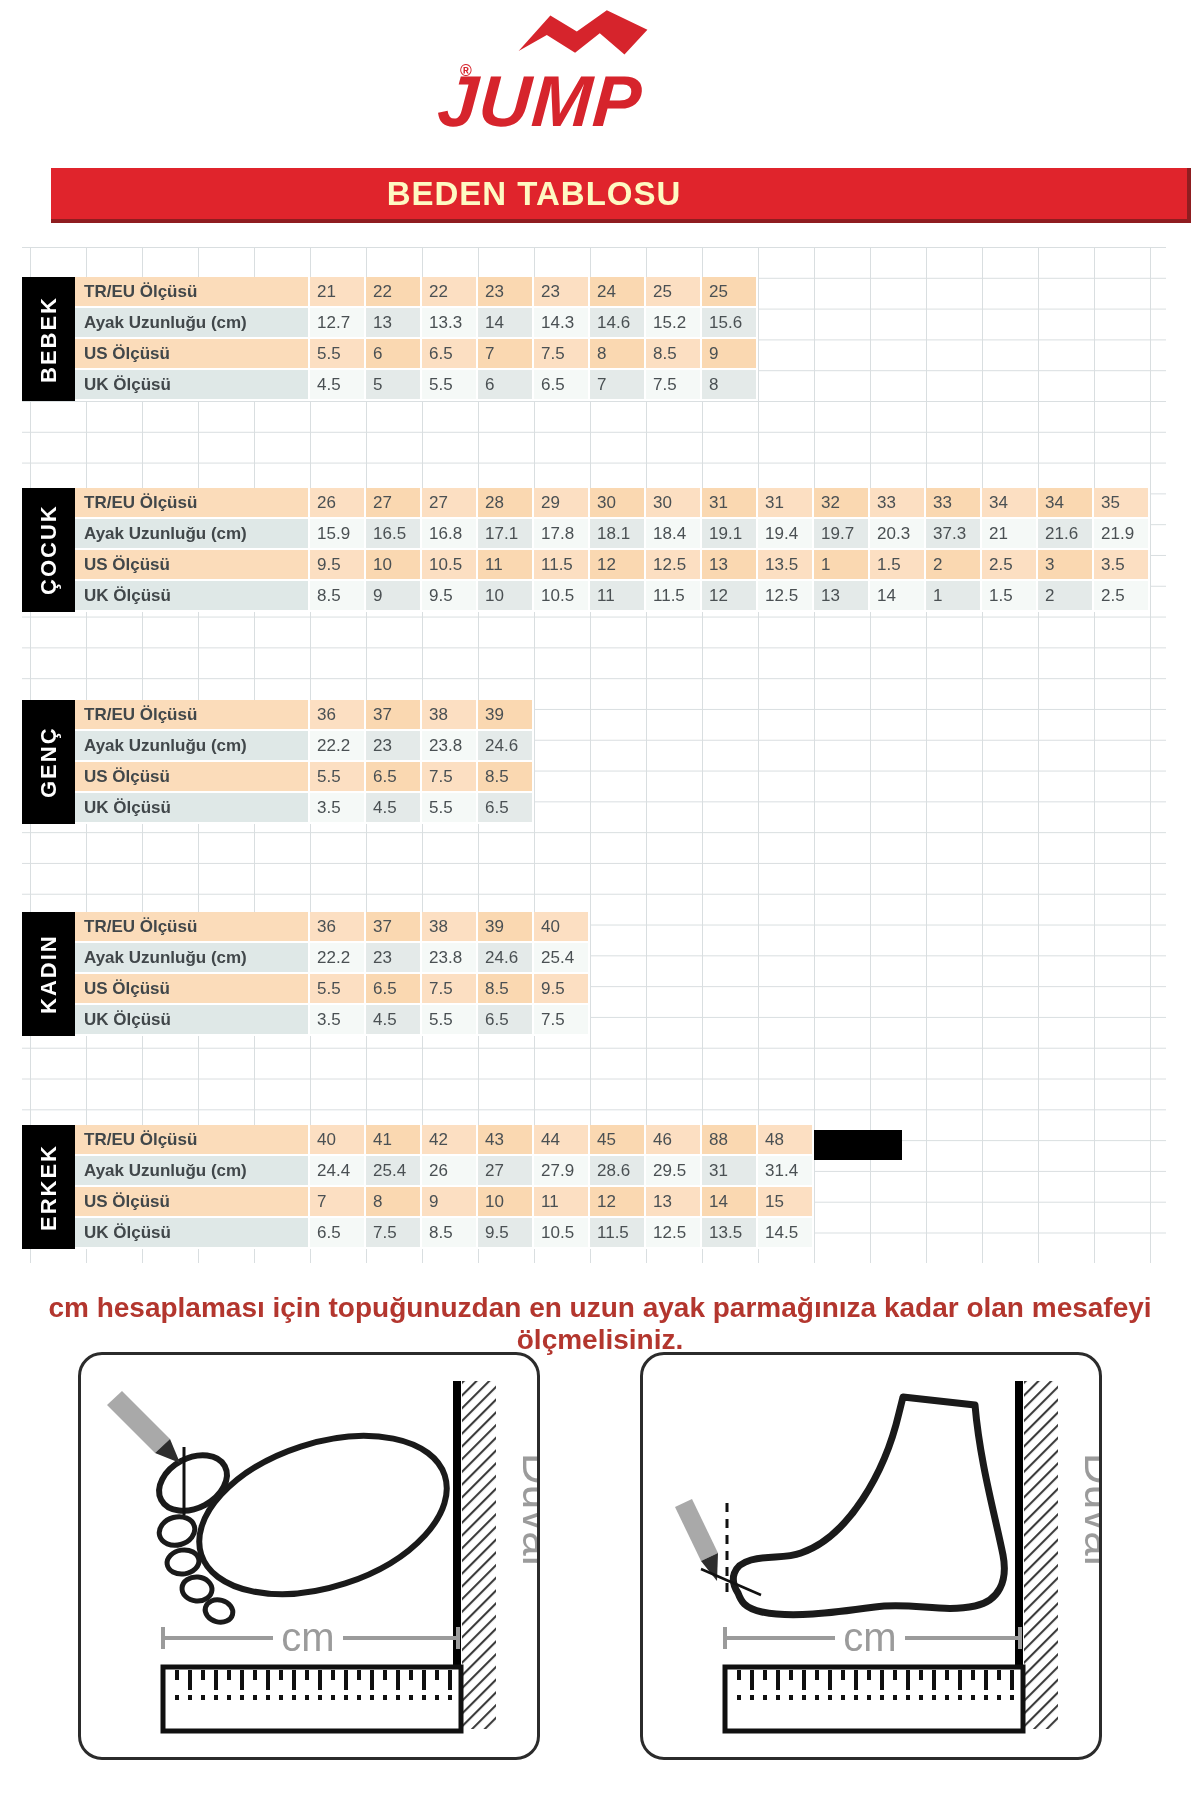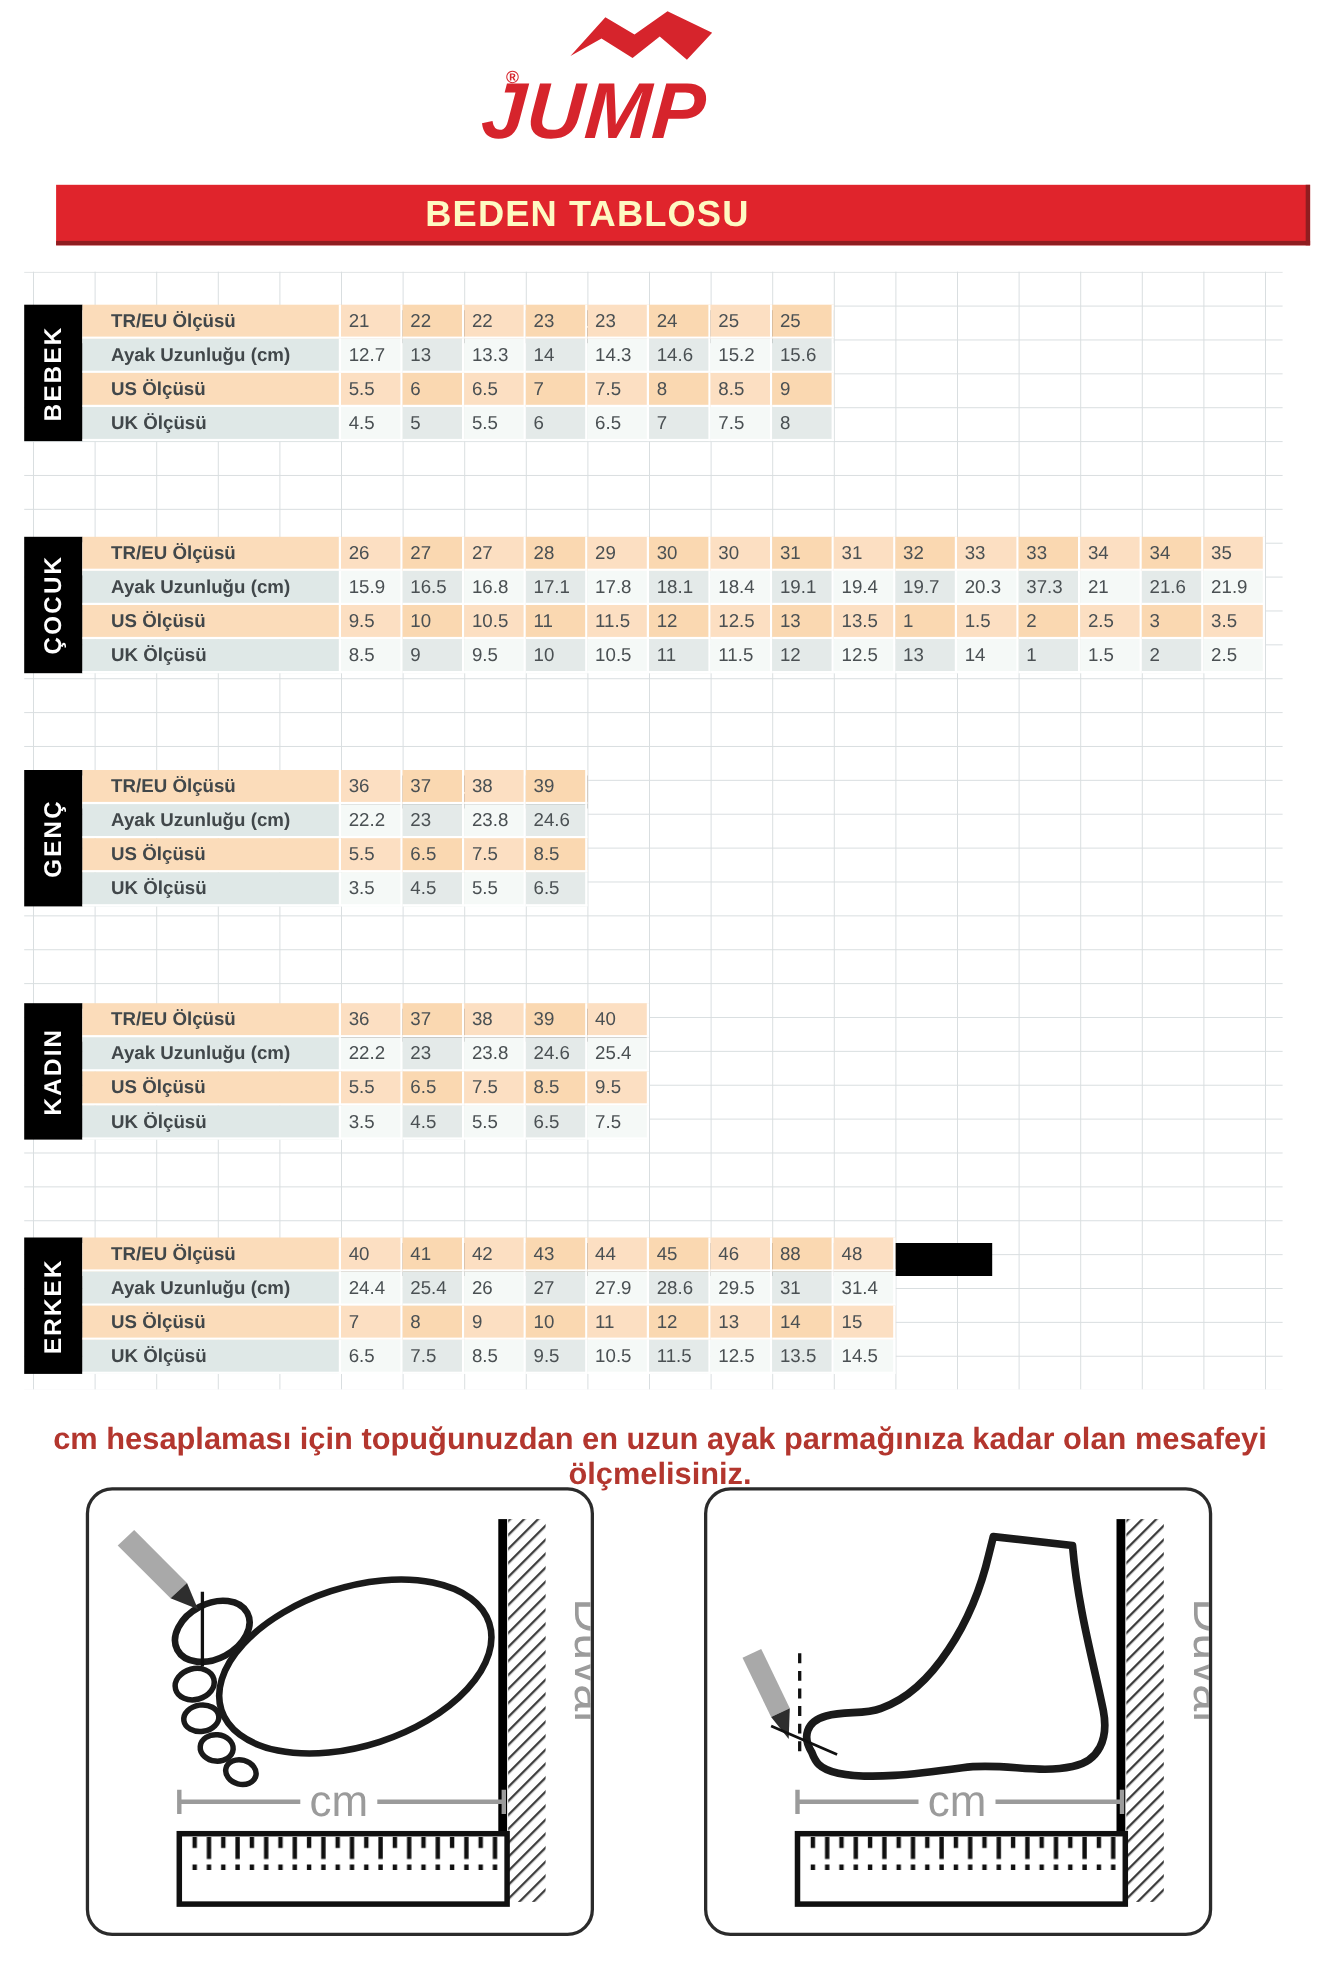--- a/index.html
+++ b/index.html
@@ -25,21 +25,21 @@
   .section{position:absolute;left:0;}
   .strip{position:absolute;left:0;top:30px;width:53px;height:124px;background:#000;color:#fff;
          display:flex;align-items:center;justify-content:center;
          writing-mode:vertical-rl;transform:rotate(180deg);
          font-size:22px;font-weight:bold;letter-spacing:2px;}
   .sec-header{position:absolute;left:53px;top:0;height:30px;display:flex;margin-top:35px;}
   .sec-header-label{width:235px;height:30px;background:#fff;}
   .range-bar{height:30px;background:#000;color:#fff;font-size:21px;
              display:flex;align-items:center;justify-content:center;}
   .sec-row{position:absolute;left:53px;display:flex;height:31px;}
-  .row-label{width:235px;box-sizing:border-box;padding-left:26px;font-weight:bold;font-size:17px;
+  .row-label{width:235px;box-sizing:border-box;padding-left:9px;font-weight:bold;font-size:17px;
              color:#41474a;display:flex;align-items:center;
              border-right:2px solid #fff;border-bottom:2px solid #fff;}
   .cell{width:56px;box-sizing:border-box;padding-left:7px;font-size:17px;color:#4a5053;
         display:flex;align-items:center;border-right:2px solid #fff;border-bottom:2px solid #fff;}
   .peach .row-label{background:#fbdcba;}
   .peach .cell.even{background:#fcdfc2;}
   .peach .cell.odd{background:#fad8b1;}
   .grayrow .row-label{background:#dfe8e7;text-align:right;}
   .grayrow .cell.even{background:#f5f9f7;}
   .grayrow .cell.odd{background:#e4eae9;}

